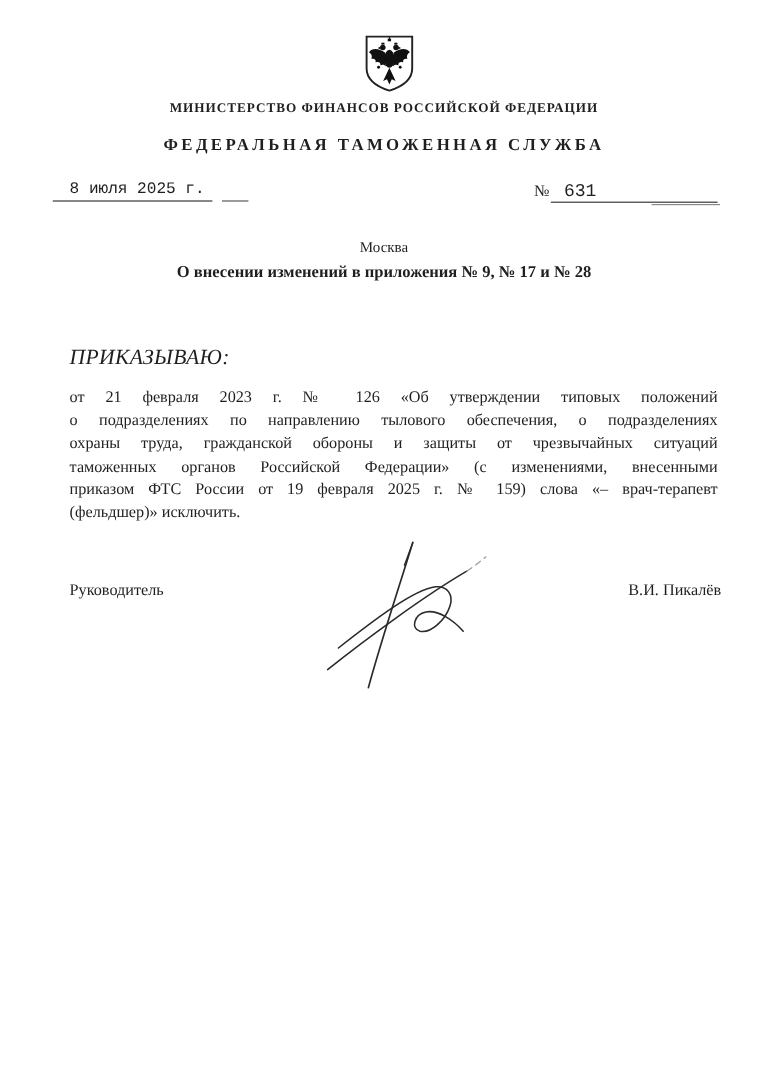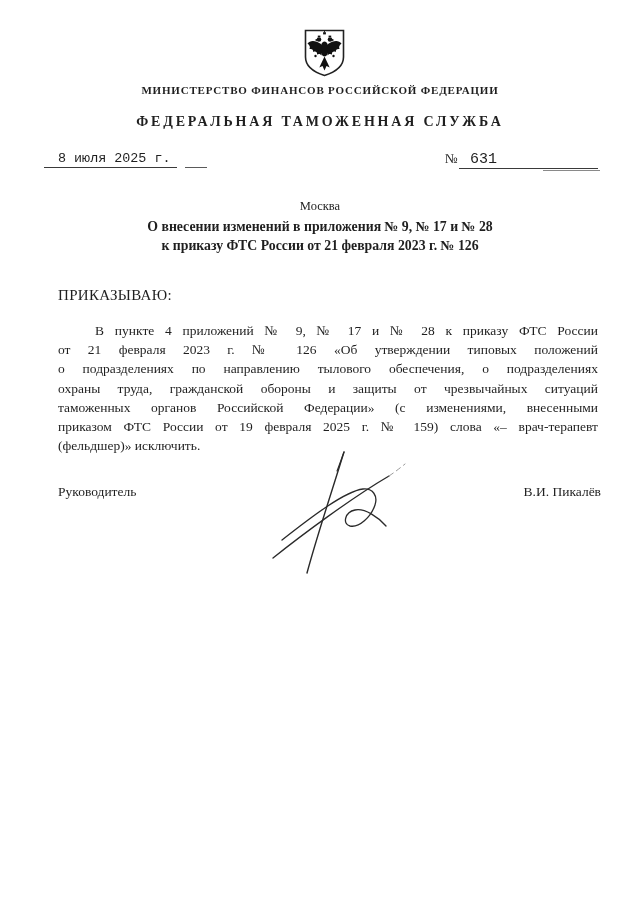--- a/index.html
+++ b/index.html
@@ -26,21 +26,21 @@
   .rule{height:1px;background:#3a3a3a;}
   .date-rule{left:44px;top:167px;width:133px;}
   .date-rule-2{left:185px;top:167px;width:22px;background:#5a5a5a;}
   .num-rule{left:459px;top:168px;width:139px;}
   .num-rule-2{left:543px;top:170px;width:57px;background:#8a8a8a;}
   .city{top:168px;font-size:12.5px;margin-top:31px;}
   
   .title-line{font-size:13.8px;font-weight:bold;line-height:18.5px;}
   .title-block{top:218px;left:0;width:100%;text-align:center;}
   
-  .order-word{left:58px;top:287px;font-size:15px;letter-spacing:0.3px;}
+  .order-word{left:58px;top:287px;font-size:18px;letter-spacing:0.3px;font-style:italic;}
   .paragraph{left:58px;top:321px;width:540px;font-size:13.5px;line-height:19.2px;}
   .p-line{text-align:justify;text-align-last:justify;}
   .p-line.first{padding-left:37px;}
   .p-line.last{text-align-last:left;}
   
   .signer-role{left:58px;top:484px;font-size:13.5px;}
   .signer-name{right:39px;top:484px;font-size:13.5px;}
   .signature{left:265px;top:440px;width:145px;height:140px;}
 </style>
 </head>
@@ -77,27 +77,25 @@
   <div class="abs rule date-rule"></div>
   <div class="abs rule date-rule-2"></div>
   <div class="abs num-label">№</div>
   <div class="abs num-value">631</div>
   <div class="abs rule num-rule"></div>
   <div class="abs rule num-rule-2"></div>
   <div class="abs centered city">Москва</div>
 
   <div class="abs title-block">
     <div class="title-line">О внесении изменений в приложения № 9, № 17 и № 28</div>
-    <div class="title-line">к приказу ФТС России от 21 февраля 2023 г. № 126</div>
   </div>
 
   <div class="abs order-word">ПРИКАЗЫВАЮ:</div>
 
   <div class="abs paragraph">
-    <div class="p-line first">В пункте 4 приложений № 9, № 17 и № 28 к приказу ФТС России</div>
     <div class="p-line">от 21 февраля 2023 г. № 126 «Об утверждении типовых положений</div>
     <div class="p-line">о подразделениях по направлению тылового обеспечения, о подразделениях</div>
     <div class="p-line">охраны труда, гражданской обороны и защиты от чрезвычайных ситуаций</div>
     <div class="p-line">таможенных органов Российской Федерации» (с изменениями, внесенными</div>
     <div class="p-line">приказом ФТС России от 19 февраля 2025 г. № 159) слова «– врач-терапевт</div>
     <div class="p-line last">(фельдшер)» исключить.</div>
   </div>
 
   <div class="abs signer-role">Руководитель</div>
 

